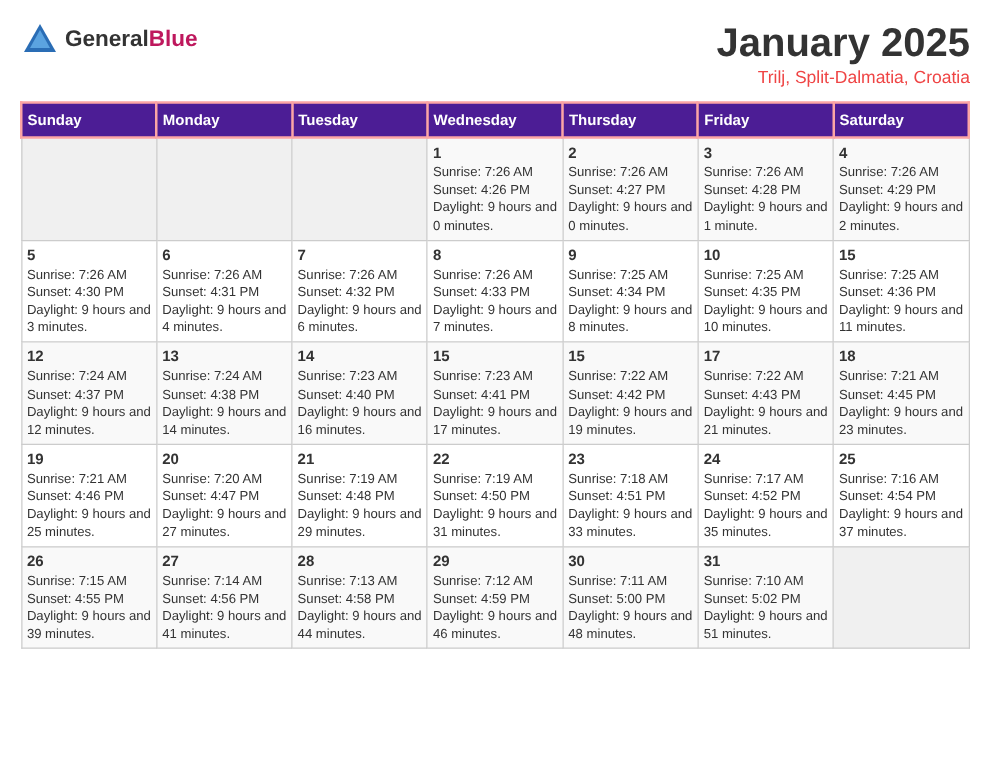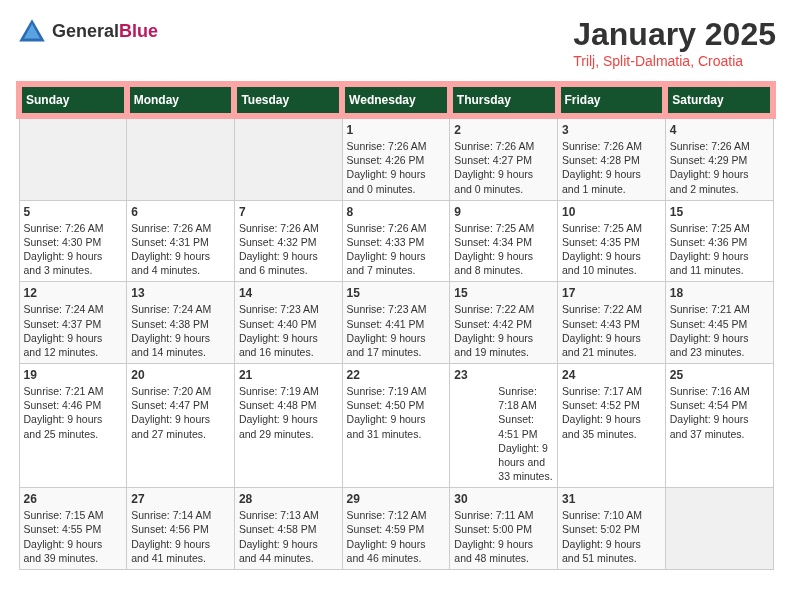--- a/index.html
+++ b/index.html
@@ -28,44 +28,45 @@
       font-weight: bold;
       line-height: 1.1;
     }
     .logo-general { color: #333; }
     .logo-blue { color: #be185d; text-align: center; }
     .logo-icon {
       width: 32px;
       height: 32px;
     }
     .title-block {
+      text-align: right;
     }
     .title-block h1 {
       font-size: 32px;
       font-weight: bold;
       color: #333;
     }
     .title-block h2 {
       font-size: 14px;
       font-weight: normal;
       color: #ef4444;
     }
     table {
       width: 100%;
       border-collapse: collapse;
       font-size: 11px;
     }
     thead tr th {
-      background-color: #14532d;
+      background-color: #4c1d95;
       color: #fff;
       padding: 6px 4px;
       text-align: left;
       font-size: 12px;
       font-weight: bold;
-      border: 6px solid #fca5a5;
+      border: 2px solid #fca5a5;
     }
     tbody tr td {
       border: 1px solid #ccc;
       padding: 4px;
       vertical-align: top;
       min-height: 80px;
       width: calc(100% / 7);
     }
     tbody tr:nth-child(odd) td {
       background-color: #f9f9f9;
@@ -258,21 +259,21 @@
 Daylight: 9 hours and 29 minutes.</div>
         </td>
         <td>
           <div class="day-num">22</div>
           <div class="day-info" style="white-space: pre-line;">Sunrise: 7:19 AM
 Sunset: 4:50 PM
 Daylight: 9 hours and 31 minutes.</div>
         </td>
         <td>
           <div class="day-num">23</div>
-          <div class="day-info" style="white-space: pre-line; margin-left: 44px;">Sunrise: 7:18 AM
+          <div class="day-info" style="white-space: pre-line;">Sunrise: 7:18 AM
 Sunset: 4:51 PM
 Daylight: 9 hours and 33 minutes.</div>
         </td>
         <td>
           <div class="day-num">24</div>
           <div class="day-info" style="white-space: pre-line;">Sunrise: 7:17 AM
 Sunset: 4:52 PM
 Daylight: 9 hours and 35 minutes.</div>
         </td>
         <td>

